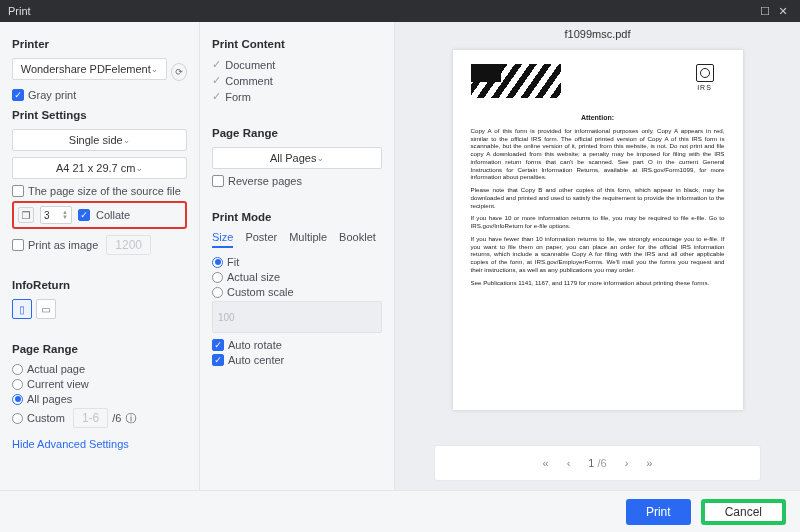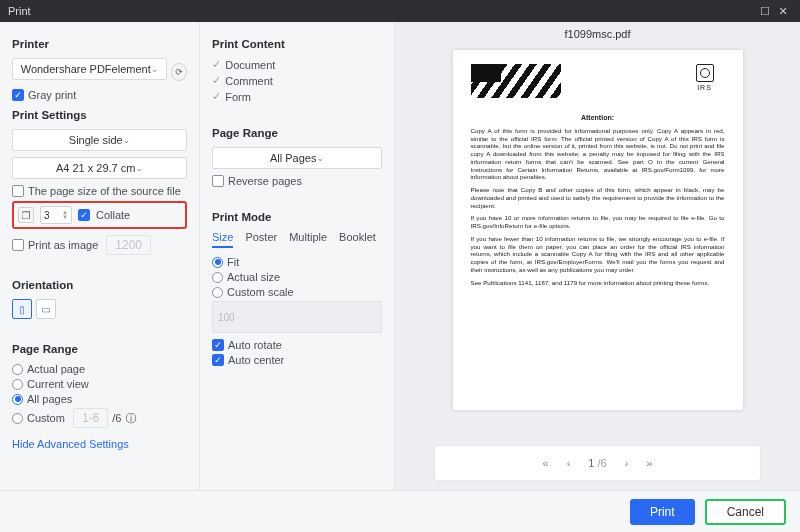--- a/index.html
+++ b/index.html
@@ -47,21 +47,21 @@
   .irs { text-align:center; width:40px; }
   .irs-logo { width:18px; height:18px; border:1.5px solid #222; border-radius:2px; margin:0 auto 2px auto; position:relative;}
   .irs-logo::after{content:""; position:absolute; left:3px; top:3px; right:3px; bottom:3px; border:1px solid #222; border-radius:50%;}
   .attn { text-align:center; font-weight:bold; font-size:7px; margin:6px 0 4px 0;}
   .para { margin-bottom:5px; text-align:justify; }
   .pager { height:34px; display:flex; align-items:center; justify-content:center; gap:18px; background:#fff; margin:8px 40px 10px 40px; border-radius:2px; box-shadow:0 0 2px rgba(0,0,0,.1); font-size:11px; color:#666;}
   .pgbtn { cursor:pointer; color:#888; }
   .footer { height:42px; border-top:1px solid #e3e5e8; display:flex; justify-content:flex-end; align-items:center; gap:10px; padding:0 14px;}
   .btn { height:26px; padding:0 20px; border-radius:3px; font-size:12px; display:flex; align-items:center; cursor:pointer; }
   .btn.primary { background:#2a6af2; color:#fff; }
-  .btn.secondary { background:#fff; border:2px solid #22c55e; color:#333; }
+  .btn.secondary { background:#fff; border:4px solid #22c55e; color:#333; }
   .printer-row { display:flex; gap:4px; align-items:center;}
   .iconcircle { width:18px; height:18px; border:1px solid #cfd2d7; border-radius:50%; display:flex; align-items:center; justify-content:center; font-size:9px; color:#666;}
   .mt4{margin-top:4px;} .mt8{margin-top:8px;} .mt12{margin-top:24px;}
 </style>
 </head>
 <body>
 
 <div class="titlebar">
   <span>Print</span>
   <span class="spacer"></span>
@@ -111,21 +111,21 @@
       <span class="cb checked"></span>
       <span class="label">Collate</span>
     </div>
 
     <div class="row">
       <span class="cb"></span>
       <span class="label muted">Print as image</span>
       <span class="disabled-box">1200</span>
     </div>
 
-    <h4 class="mt12">Orientation</h4>
+    <h4 class="mt12">InfoReturn</h4>
     <div class="row">
       <span class="orient-btn active">▯</span>
       <span class="orient-btn">▭</span>
     </div>
 
     <h4 class="mt12">Page Range</h4>
     <div class="row">
         <span class="rb"></span>
         <span class="label">Actual page</span>
       </div>

